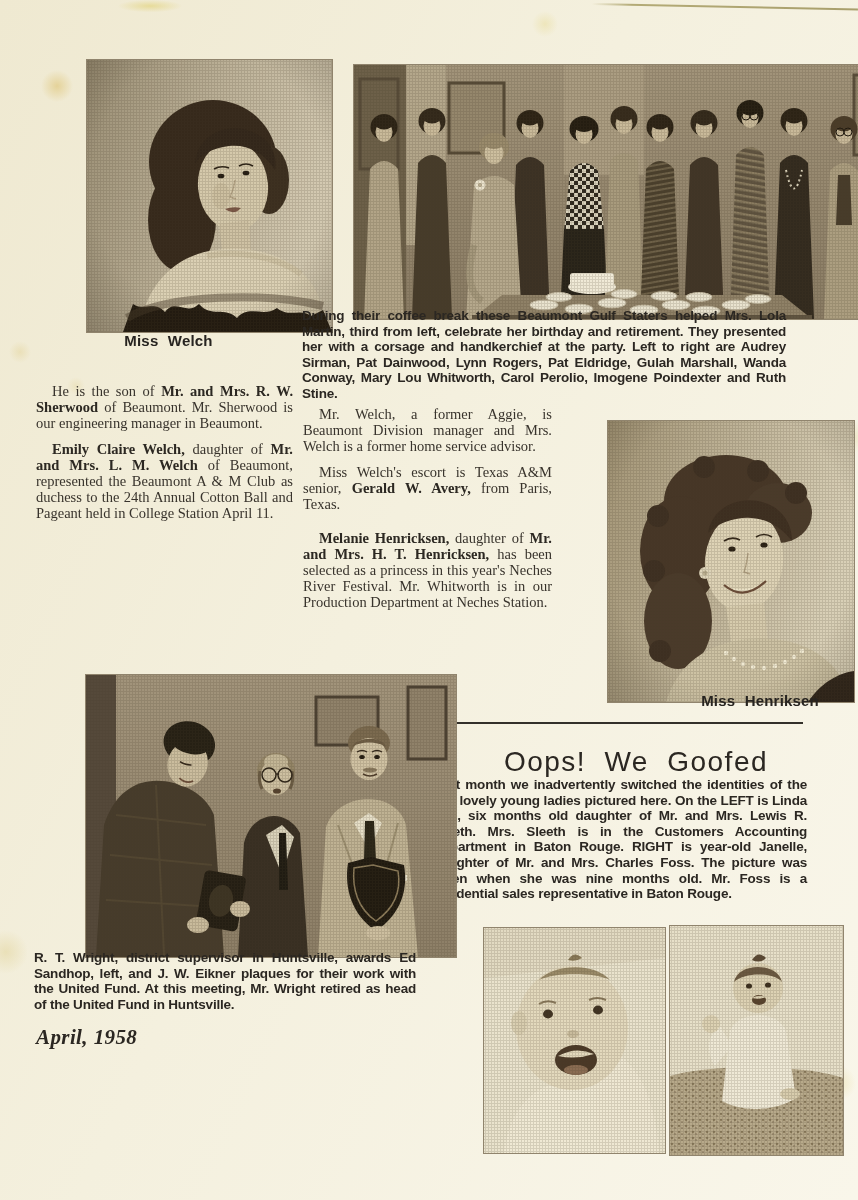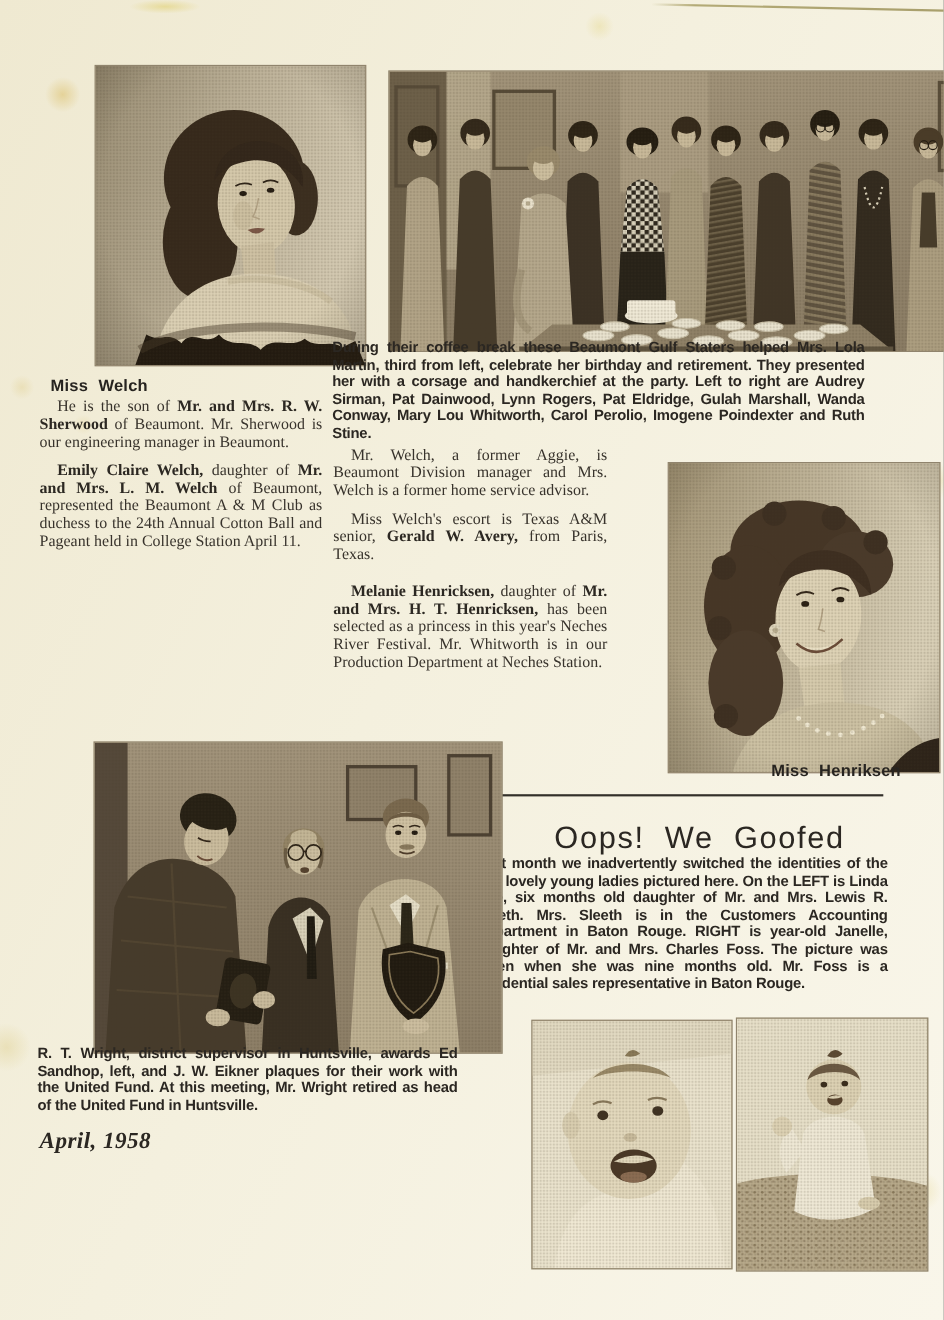--- a/index.html
+++ b/index.html
@@ -17,32 +17,32 @@
     radial-gradient(circle at 6px 952px, rgba(210,188,96,.28), rgba(210,188,96,0) 22px),
     radial-gradient(circle at 855px 437px, rgba(210,188,96,.2), rgba(210,188,96,0) 16px);}
   .edge-line{position:absolute;left:592px;top:3px;width:266px;height:2px;
     background:linear-gradient(90deg, rgba(168,158,100,0), rgba(168,158,100,.85) 15%, rgba(160,150,95,.9));
     transform:rotate(1.2deg);transform-origin:left center;}
   .photo{position:absolute;overflow:hidden;border:1px solid rgba(85,75,55,.35);background:#b0a48a;}
   .photo svg{display:block;width:100%;height:100%;}
   .photo::after{content:"";position:absolute;inset:0;pointer-events:none;
     background-image:radial-gradient(rgba(70,58,40,.16) 1px, transparent 1.25px);background-size:3px 3px;}
   #ph-welch{left:46px;top:43px;width:245px;height:272px;}
-  #cap-welch{position:absolute;left:46px;top:342px;width:245px;}
+  #cap-welch{position:absolute;left:46px;top:332px;width:245px;text-align:center;}
   .photo-cap{font-family:"Liberation Sans",sans-serif;font-weight:bold;font-size:15px;
     color:#272420;word-spacing:5px;letter-spacing:.2px;}
   #ph-group{left:313px;top:48px;width:540px;height:254px;}
   .sans-just{font-family:Liberation Sans, sans-serif;font-weight:bold;font-size:13.5px;
     line-height:15.6px;text-align:justify;color:#2b2722;letter-spacing:-0.2px;margin:0;}
   #cap-group{position:absolute;left:302px;top:308px;width:484px;}
   .col{position:absolute;font-size:14.5px;line-height:16px;text-align:justify;color:#38332c;}
   .col p{margin:0 0 10px 0;text-indent:16px;}
   .col b{color:#2c2822;}
   .col p.gap{margin-top:18px;}
-  #col-left{left:36px;top:362px;width:257px;}
+  #col-left{left:36px;top:383px;width:257px;}
   #col-mid{left:303px;top:406px;width:249px;}
   #ph-henriksen{left:567px;top:404px;width:246px;height:281px;}
   #cap-henriksen{position:absolute;left:573px;top:692px;width:246px;text-align:right;}
   #rule-oops{position:absolute;left:435px;top:722px;width:368px;height:2px;background:#33302a;}
   #oops-title{position:absolute;left:433px;top:730px;width:374px;margin:16px;text-align:center;
     font-family:"Liberation Sans",sans-serif;font-weight:normal;font-size:28px;
     letter-spacing:1.5px;word-spacing:9px;color:#2b2722;}
   #oops-body{position:absolute;left:433px;top:777px;width:374px;}
   #ph-men{left:45px;top:658px;width:370px;height:282px;}
   #cap-men{position:absolute;left:34px;top:950px;width:382px;}

